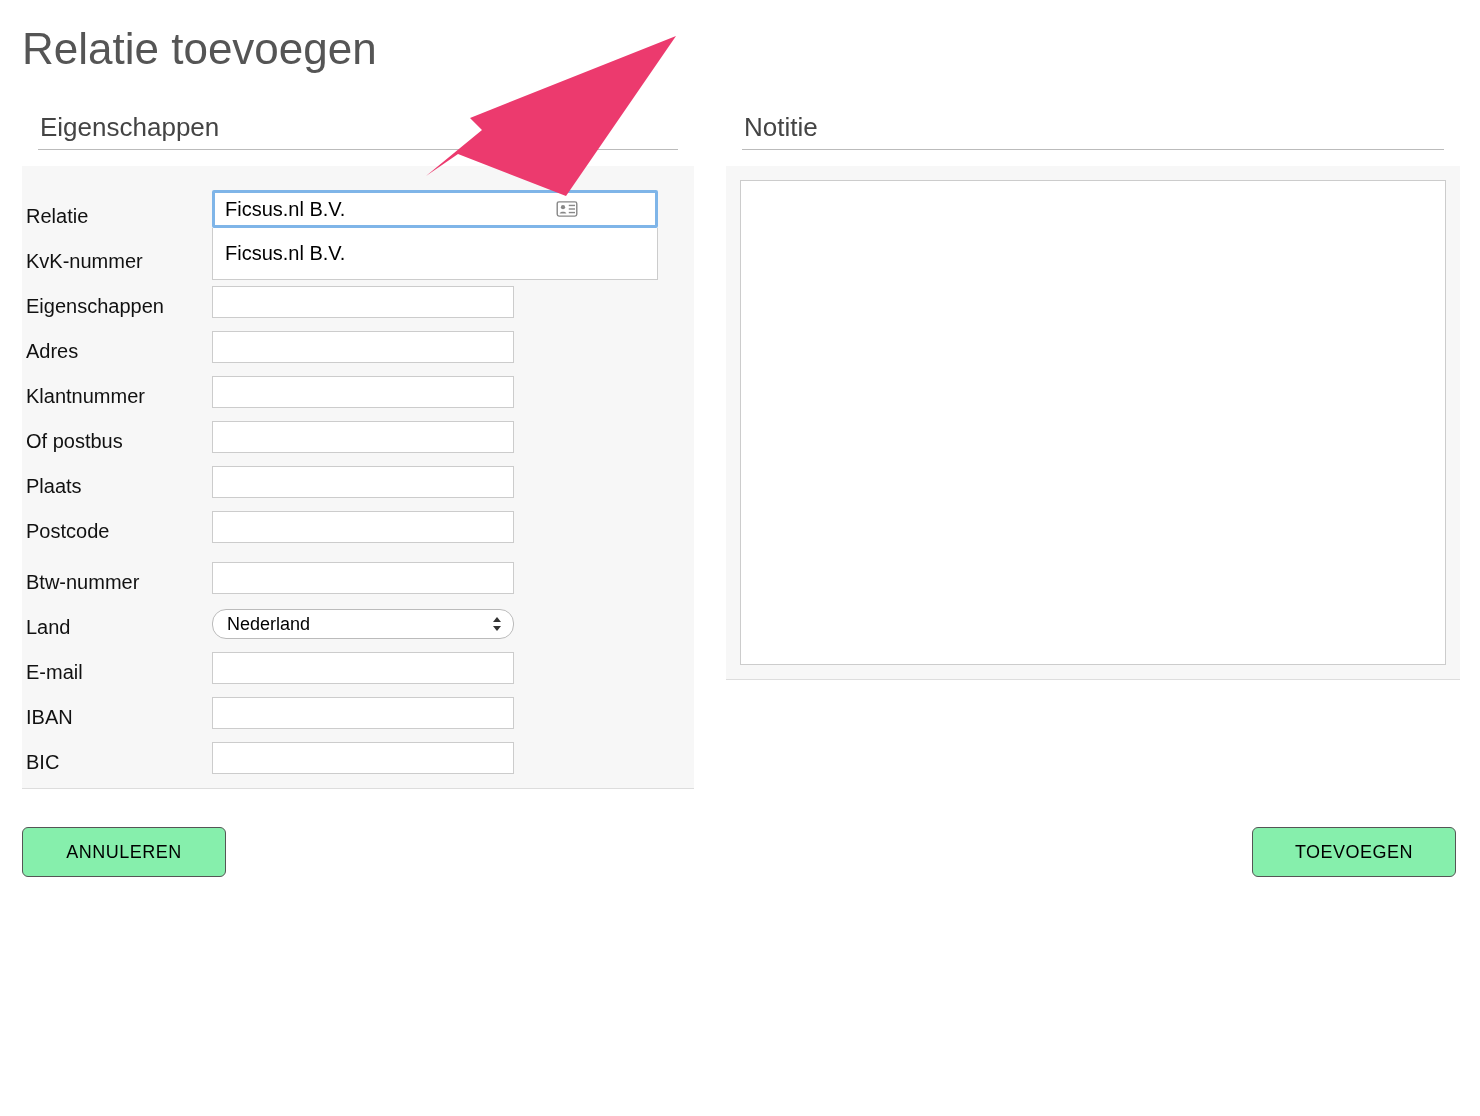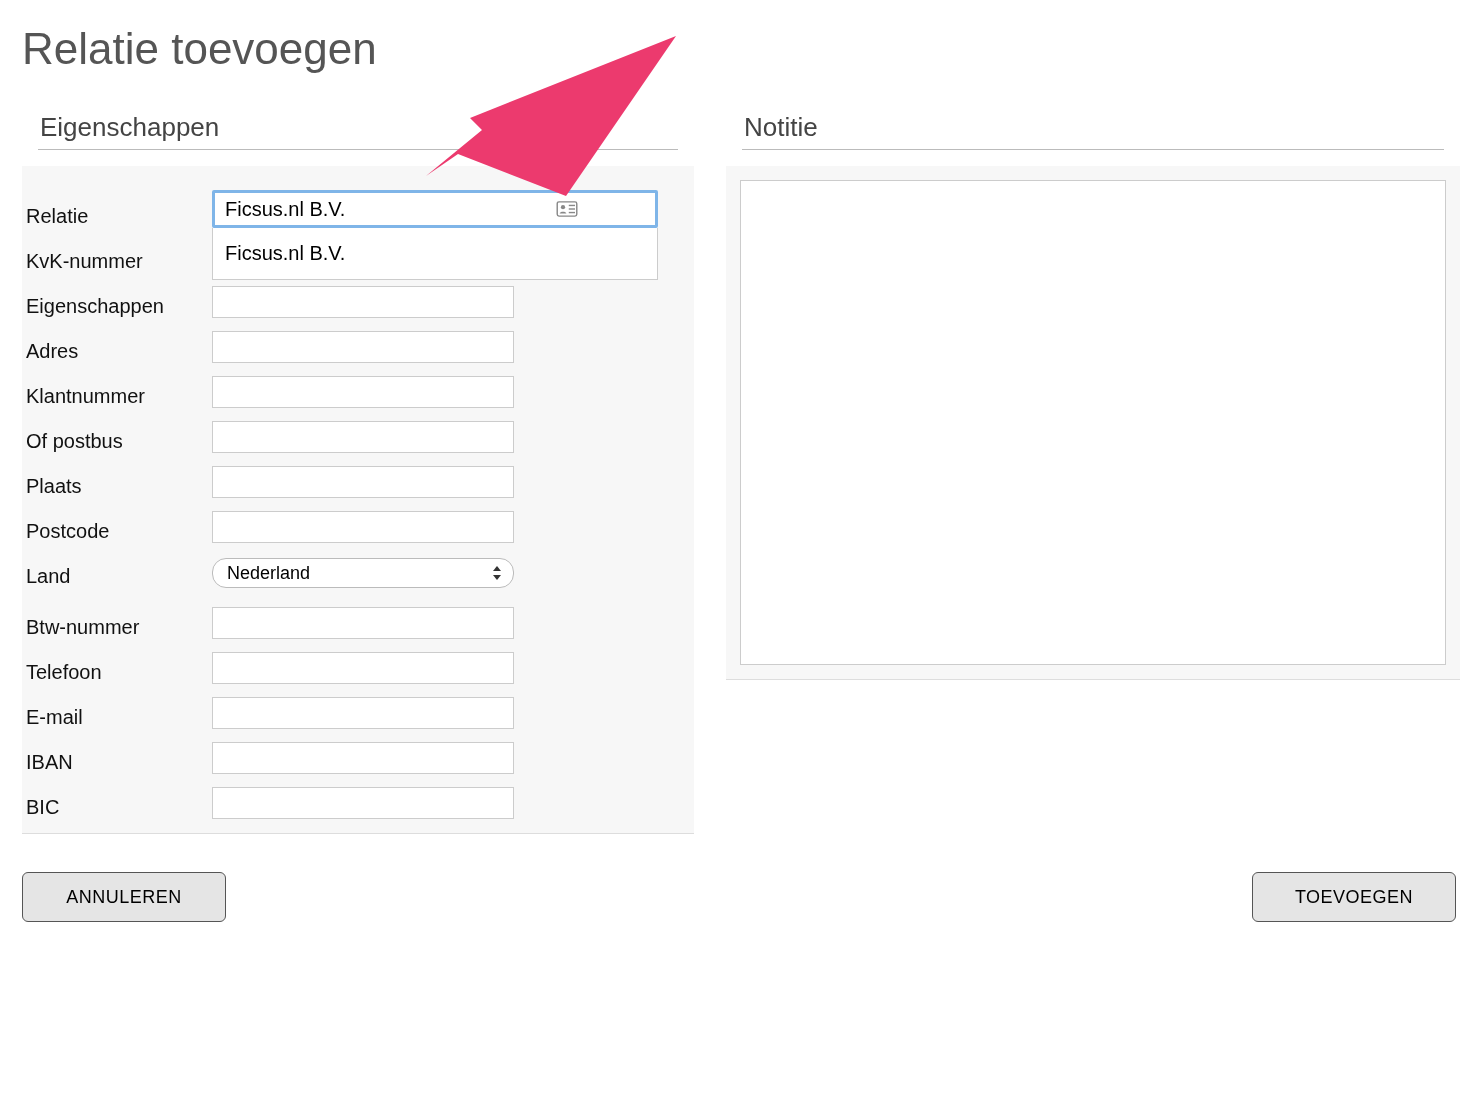--- a/index.html
+++ b/index.html
@@ -159,21 +159,21 @@
     margin-top: 38px;
     display: flex;
     justify-content: space-between;
     padding: 0 4px 0 0;
   }
   .btn {
     height: 50px;
     min-width: 204px;
     border: 1px solid #555;
     border-radius: 6px;
-    background: #e5e5e5;
+    background: #86efac;
     font-size: 18px;
     letter-spacing: 0.5px;
     color: #000;
     cursor: pointer;
     padding: 0 20px;
     font-family: inherit;
   }
   .arrow-svg {
     position: absolute;
     left: 396px;
@@ -245,44 +245,40 @@
         <div class="field-row">
           <div class="field-label">Plaats</div>
           <input class="text-input std" value="" style="">
         </div>
 
         <div class="field-row">
           <div class="field-label">Postcode</div>
           <input class="text-input std" value="" style="">
         </div>
 
+        <div class="field-row with-gap">
+          <div class="field-label">Btw-nummer</div>
+          <input class="text-input std" value="" style="">
+        </div>
+
         <div class="field-row">
           <div class="field-label">Land</div>
           <div class="select-wrap">
             <select class="country-select">
               <option>Nederland</option>
             </select>
             <span class="select-arrows">
               <svg viewBox="0 0 10 14" width="10" height="14">
                 <polygon points="5,0 9,5 1,5" fill="#333"></polygon>
                 <polygon points="1,9 9,9 5,14" fill="#333"></polygon>
               </svg>
             </span>
           </div>
         </div>
 
-        <div class="field-row with-gap">
-          <div class="field-label">Btw-nummer</div>
-          <input class="text-input std" value="" style="">
-        </div>
-
-        <div class="field-row">
-          <div class="field-label">Telefoon</div>
-          <input class="text-input std" value="" style="">
-        </div>
 
         <div class="field-row">
           <div class="field-label">E-mail</div>
           <input class="text-input std" value="" style="">
         </div>
 
         <div class="field-row">
           <div class="field-label">IBAN</div>
           <input class="text-input std" value="" style="">
         </div>

